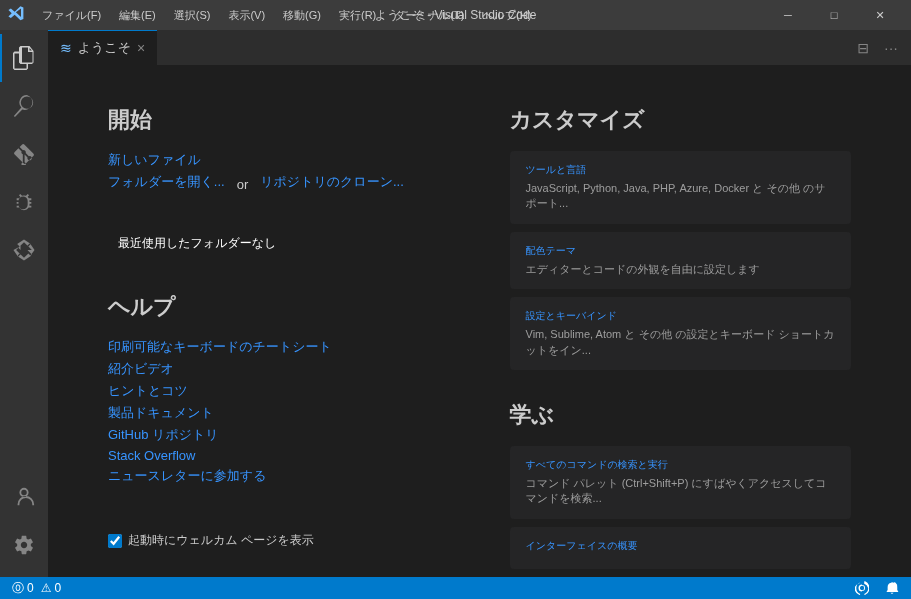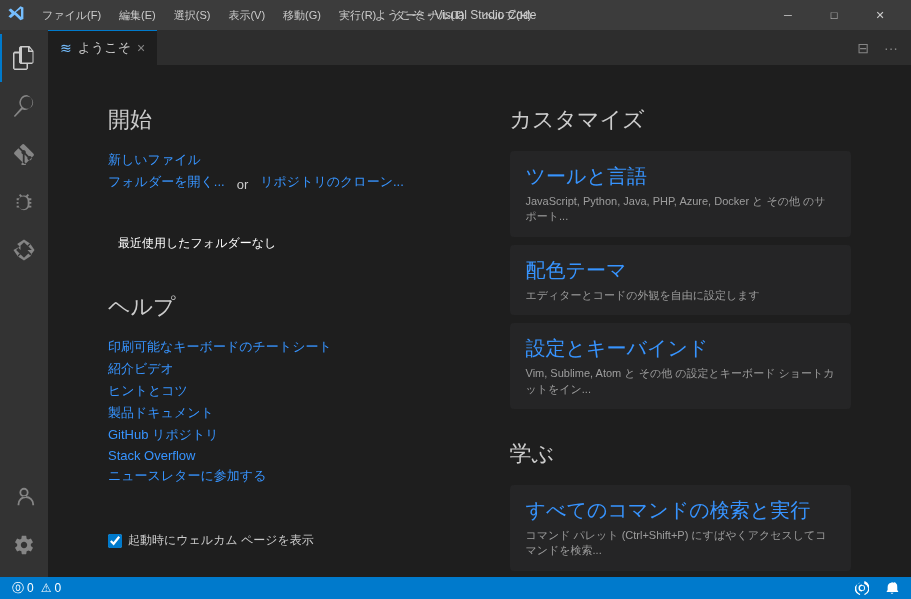--- a/index.html
+++ b/index.html
@@ -171,21 +171,21 @@
       background: #1e1e1e;
       overflow-y: auto;
       padding: 40px 60px;
       display: grid;
       grid-template-columns: 1fr 1fr;
       gap: 40px 60px;
     }
 
     .section-title {
       font-size: 22px;
-      font-weight: 400;
+      font-weight: 700;
       color: #cccccc;
       margin-bottom: 16px;
     }
 
     .section-link {
       display: block;
       color: #3794ff;
       text-decoration: none;
       margin-bottom: 4px;
       font-size: 13px;
@@ -201,21 +201,21 @@
     
     .card {
       background: #252526;
       border-radius: 4px;
       padding: 12px 16px;
       margin-bottom: 8px;
       cursor: pointer;
     }
     .card-title {
       color: #3794ff;
-      font-size: 20px;
+      font-size: 10px;
       margin-bottom: 4px;
     }
     .card-desc {
       color: #9d9d9d;
       font-size: 11px;
       line-height: 1.4;
     }
 
     
     .status-bar {

